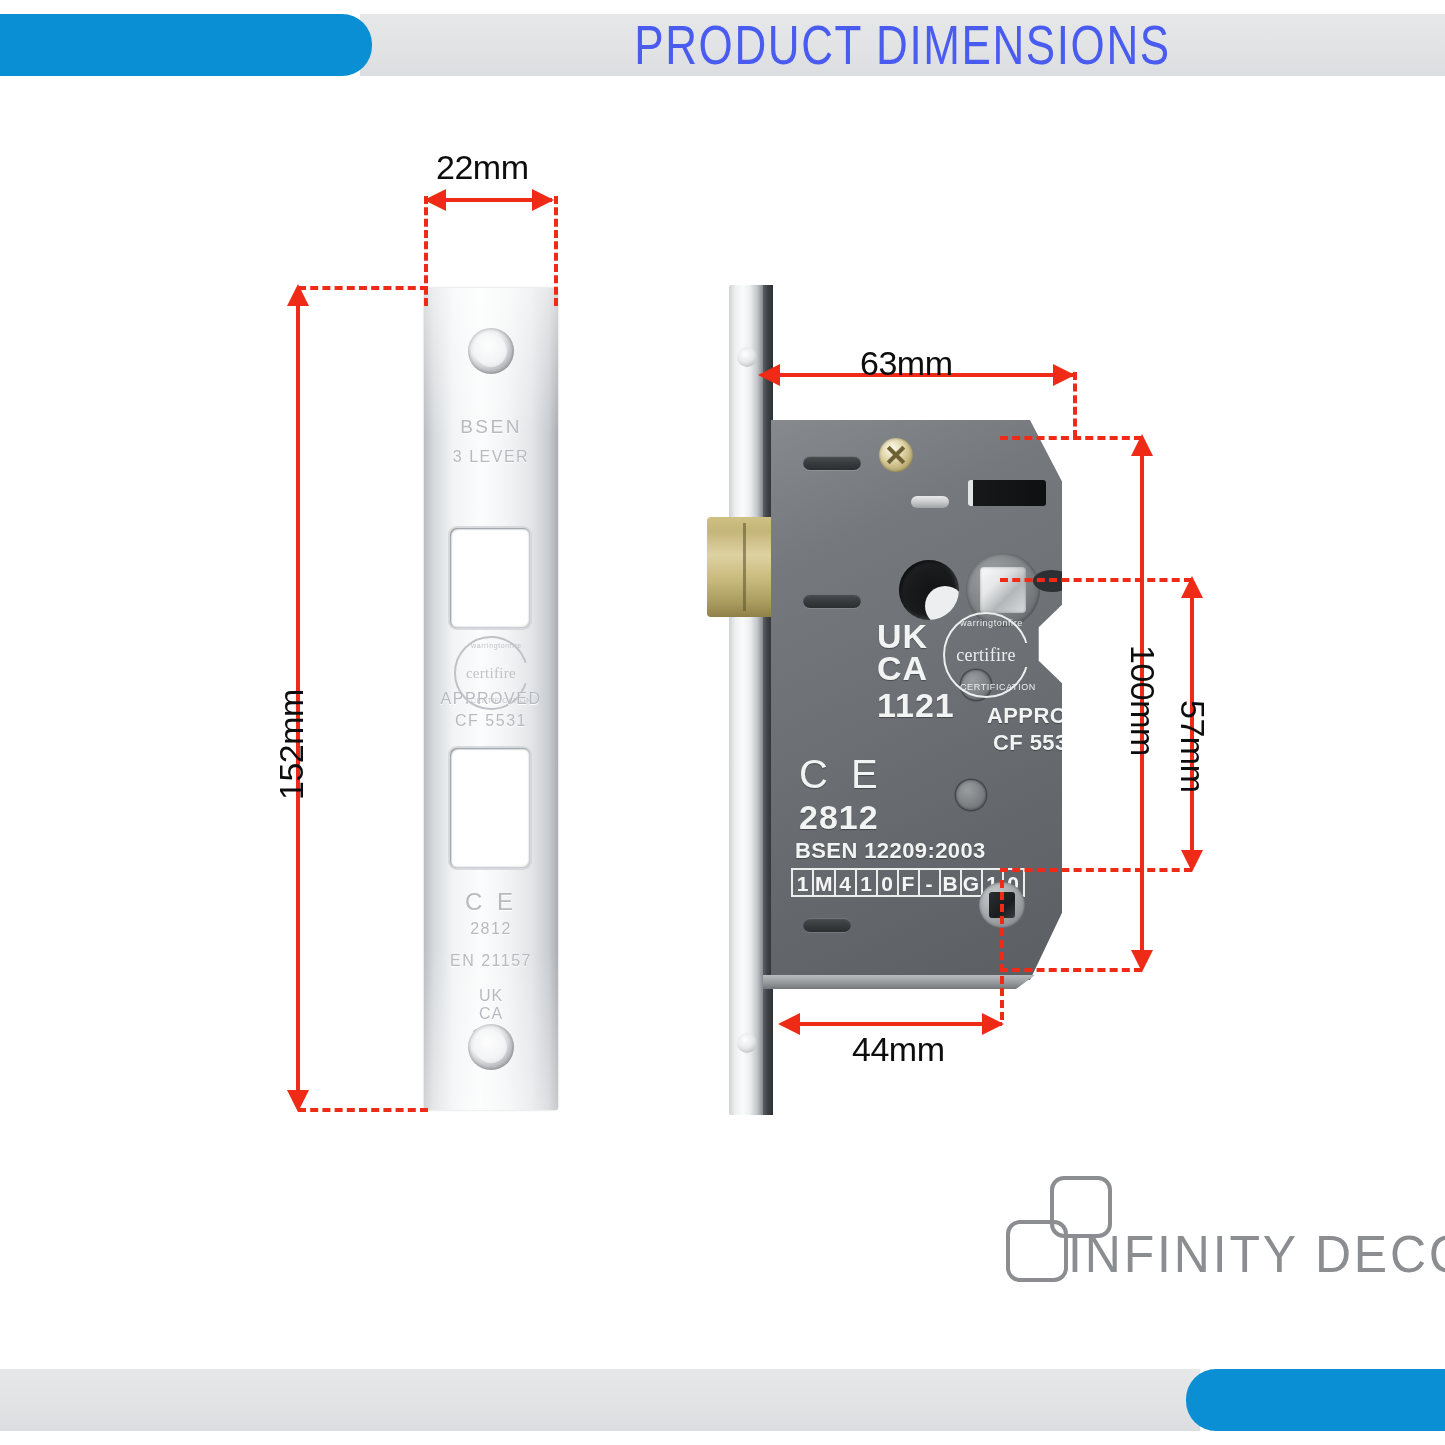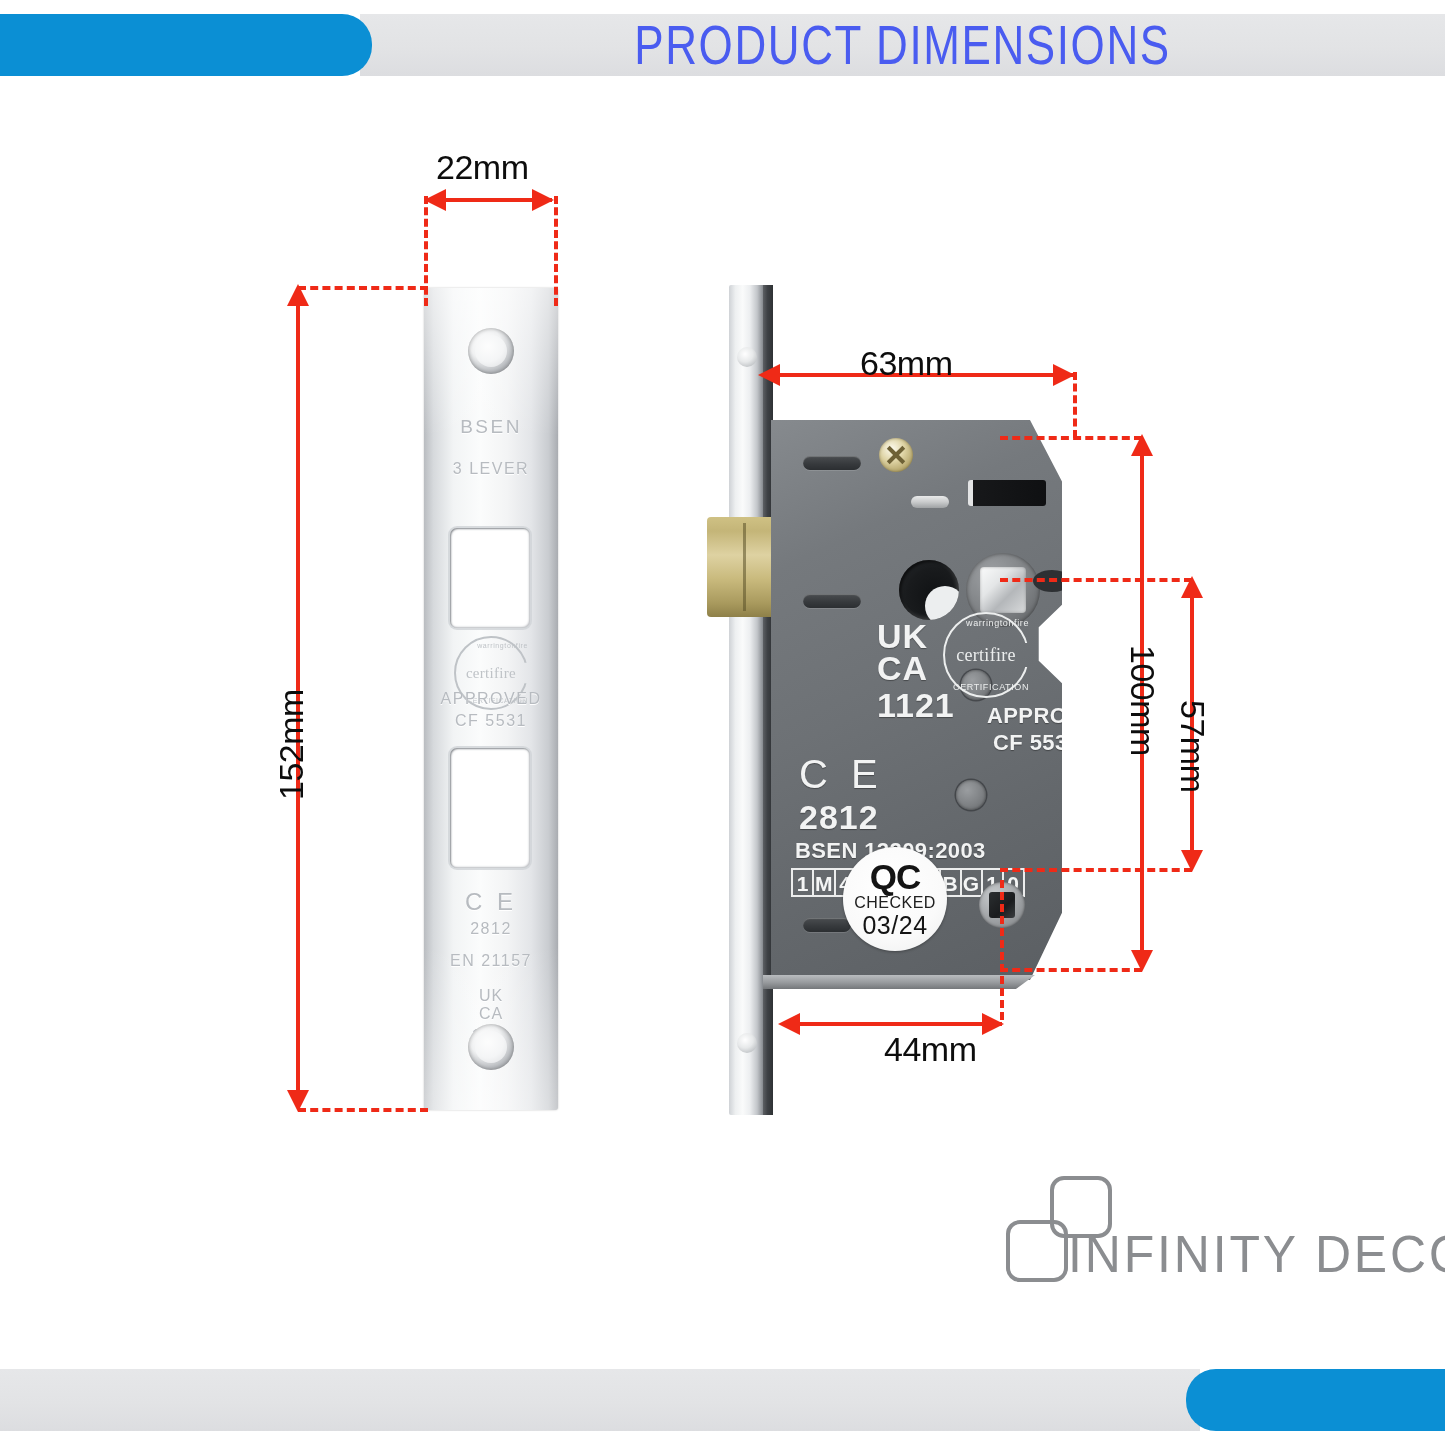--- a/index.html
+++ b/index.html
@@ -104,21 +104,21 @@
     position: absolute; inset: 0; border-radius: 50%;
     border: 2px solid currentColor;
     clip-path: polygon(0 0, 100% 0, 100% 36%, 26% 36%, 26% 64%, 100% 64%, 100% 100%, 0 100%);
   }
   .certi-mark .word {
     position: absolute; left: 0; top: 50%; width: 100%; text-align: center;
     transform: translateY(-50%); font-size: 15px; letter-spacing: .3px;
     font-family: "Liberation Serif", serif;
   }
   .certi-mark .arc-top, .certi-mark .arc-bot {
-    position: absolute; left: 0; width: 100%; text-align: right;
+    position: absolute; left: 17px; width: 100%; text-align: left;
     font-size: 7px; letter-spacing: .6px;
   }
   .certi-mark .arc-top { top: 6px; }
   .certi-mark .arc-bot { bottom: 6px; }
 
   
   #lock { position: absolute; left: 705px; top: 285px; width: 370px; height: 830px; }
 
   #lock-faceplate {
     position: absolute; left: 24px; top: 0; width: 36px; height: 830px;
@@ -274,21 +274,21 @@
   <div class="bar-wrap" id="header-bar">
     <div class="bar-grey"></div>
     <div class="bar-blue"></div>
   </div>
   <div id="header-title">PRODUCT  DIMENSIONS</div>
 
   <div id="faceplate">
     <div class="fp-sheen"></div>
     <div class="fp-screw" style="top:40px;"></div>
     <div class="fp-etch" style="top:128px;">BSEN</div>
-    <div class="fp-etch small" style="top:172px;">3 LEVER</div>
+    <div class="fp-etch small" style="top:160px;">3 LEVER</div>
     <div class="fp-cutout" style="top:240px; height:100px;"></div>
     <div class="certi-mark" style="top:348px; color:#bfc3c7;">
       <div class="ring"></div>
       <div class="arc-top">warringtonfire</div>
       <div class="word">certifire</div>
       <div class="arc-bot">CERTIFICATION</div>
     </div>
     <div class="fp-etch small" style="top:402px;">APPROVED</div>
     <div class="fp-etch small" style="top:424px;">CF 5531</div>
     <div class="fp-cutout" style="top:460px; height:120px;"></div>
@@ -375,25 +375,20 @@
         </div>
 
       <div class="slot" style="left:32px; top:498px; width:48px; height:14px;"></div>
       <div class="spindle-small" style="left:208px; top:462px;">
         <div class="sq"></div>
       </div>
     </div>
 
     <div id="lock-bottomrail"></div>
 
-    <div id="qc-sticker" style="left:138px; top:562px;">
-      <div class="qc-big">QC</div>
-      <div class="qc-sm">CHECKED</div>
-      <div class="qc-dt">03/24</div>
-    </div>
   </div>
 
   <div class="dash-v" style="left:1073px; top:372px; height:66px;"></div>
   <div class="dim-line-h" style="left:770px; top:373px; width:305px;"></div>
   <div class="arrow arrow-l" style="left:758px; top:364px;"></div>
   <div class="arrow arrow-r" style="left:1053px; top:364px;"></div>
   <div class="dim-label" style="left:860px; top:344px;">63mm</div>
 
   <div class="dash-h" style="left:1000px; top:436px; width:142px;"></div>
   <div class="dash-h" style="left:1000px; top:578px; width:192px;"></div>
@@ -408,21 +403,21 @@
   <div class="dim-line-v" style="left:1190px; top:582px; height:286px;"></div>
   <div class="arrow arrow-u" style="left:1181px; top:576px;"></div>
   <div class="arrow arrow-d" style="left:1181px; top:850px;"></div>
   <div class="dim-label rot-cw" style="left:1212px; top:700px;">57mm</div>
 
   <div class="dash-v" style="left:1000px; top:880px; height:140px;"></div>
 
   <div class="dim-line-h" style="left:790px; top:1022px; width:212px;"></div>
   <div class="arrow arrow-l" style="left:778px; top:1013px;"></div>
   <div class="arrow arrow-r" style="left:982px; top:1013px;"></div>
-  <div class="dim-label" style="left:852px; top:1030px;margin-left:32px;">44mm</div>
+  <div class="dim-label" style="left:852px; top:1030px;">44mm</div>
 
   <div id="brand">
     <div class="brand-sq" id="brand-sq-bot"></div>
     <div class="brand-sq" id="brand-sq-top"></div>
     <div id="brand-text">INFINITY DECOR</div>
   </div>
 
   <div class="bar-wrap" id="footer-bar">
     <div class="bar-grey"></div>
     <div class="bar-blue"></div>

